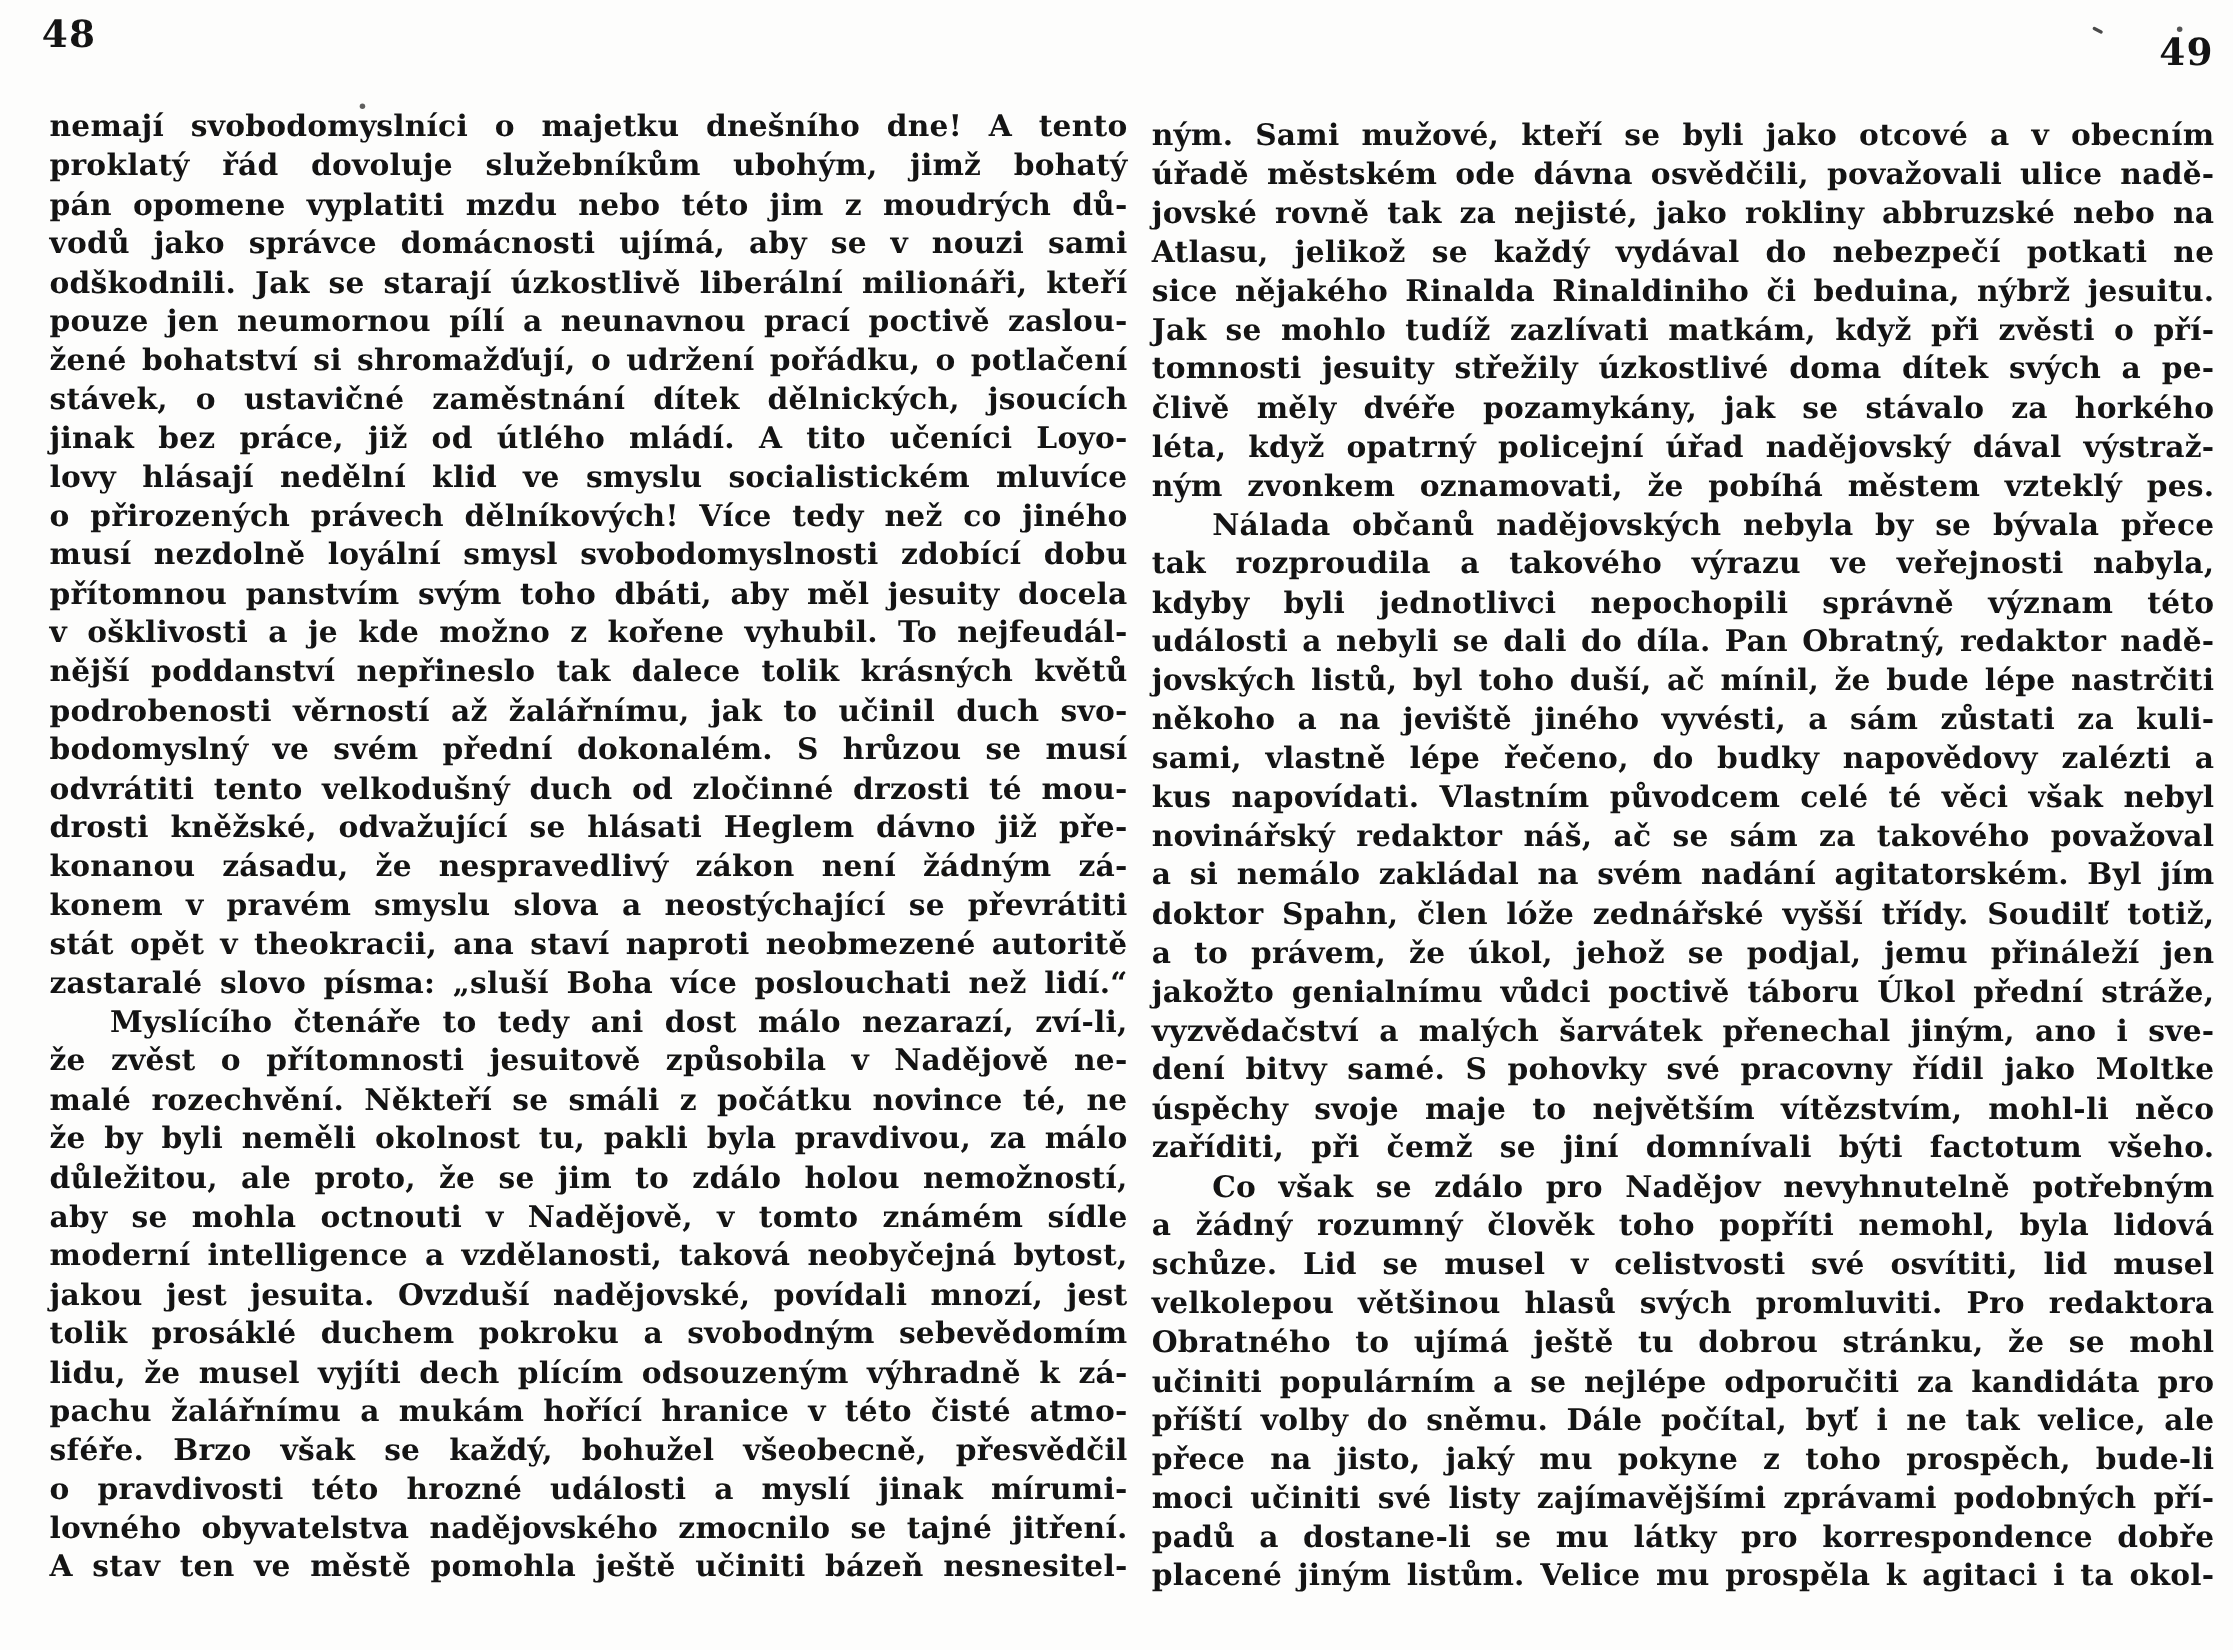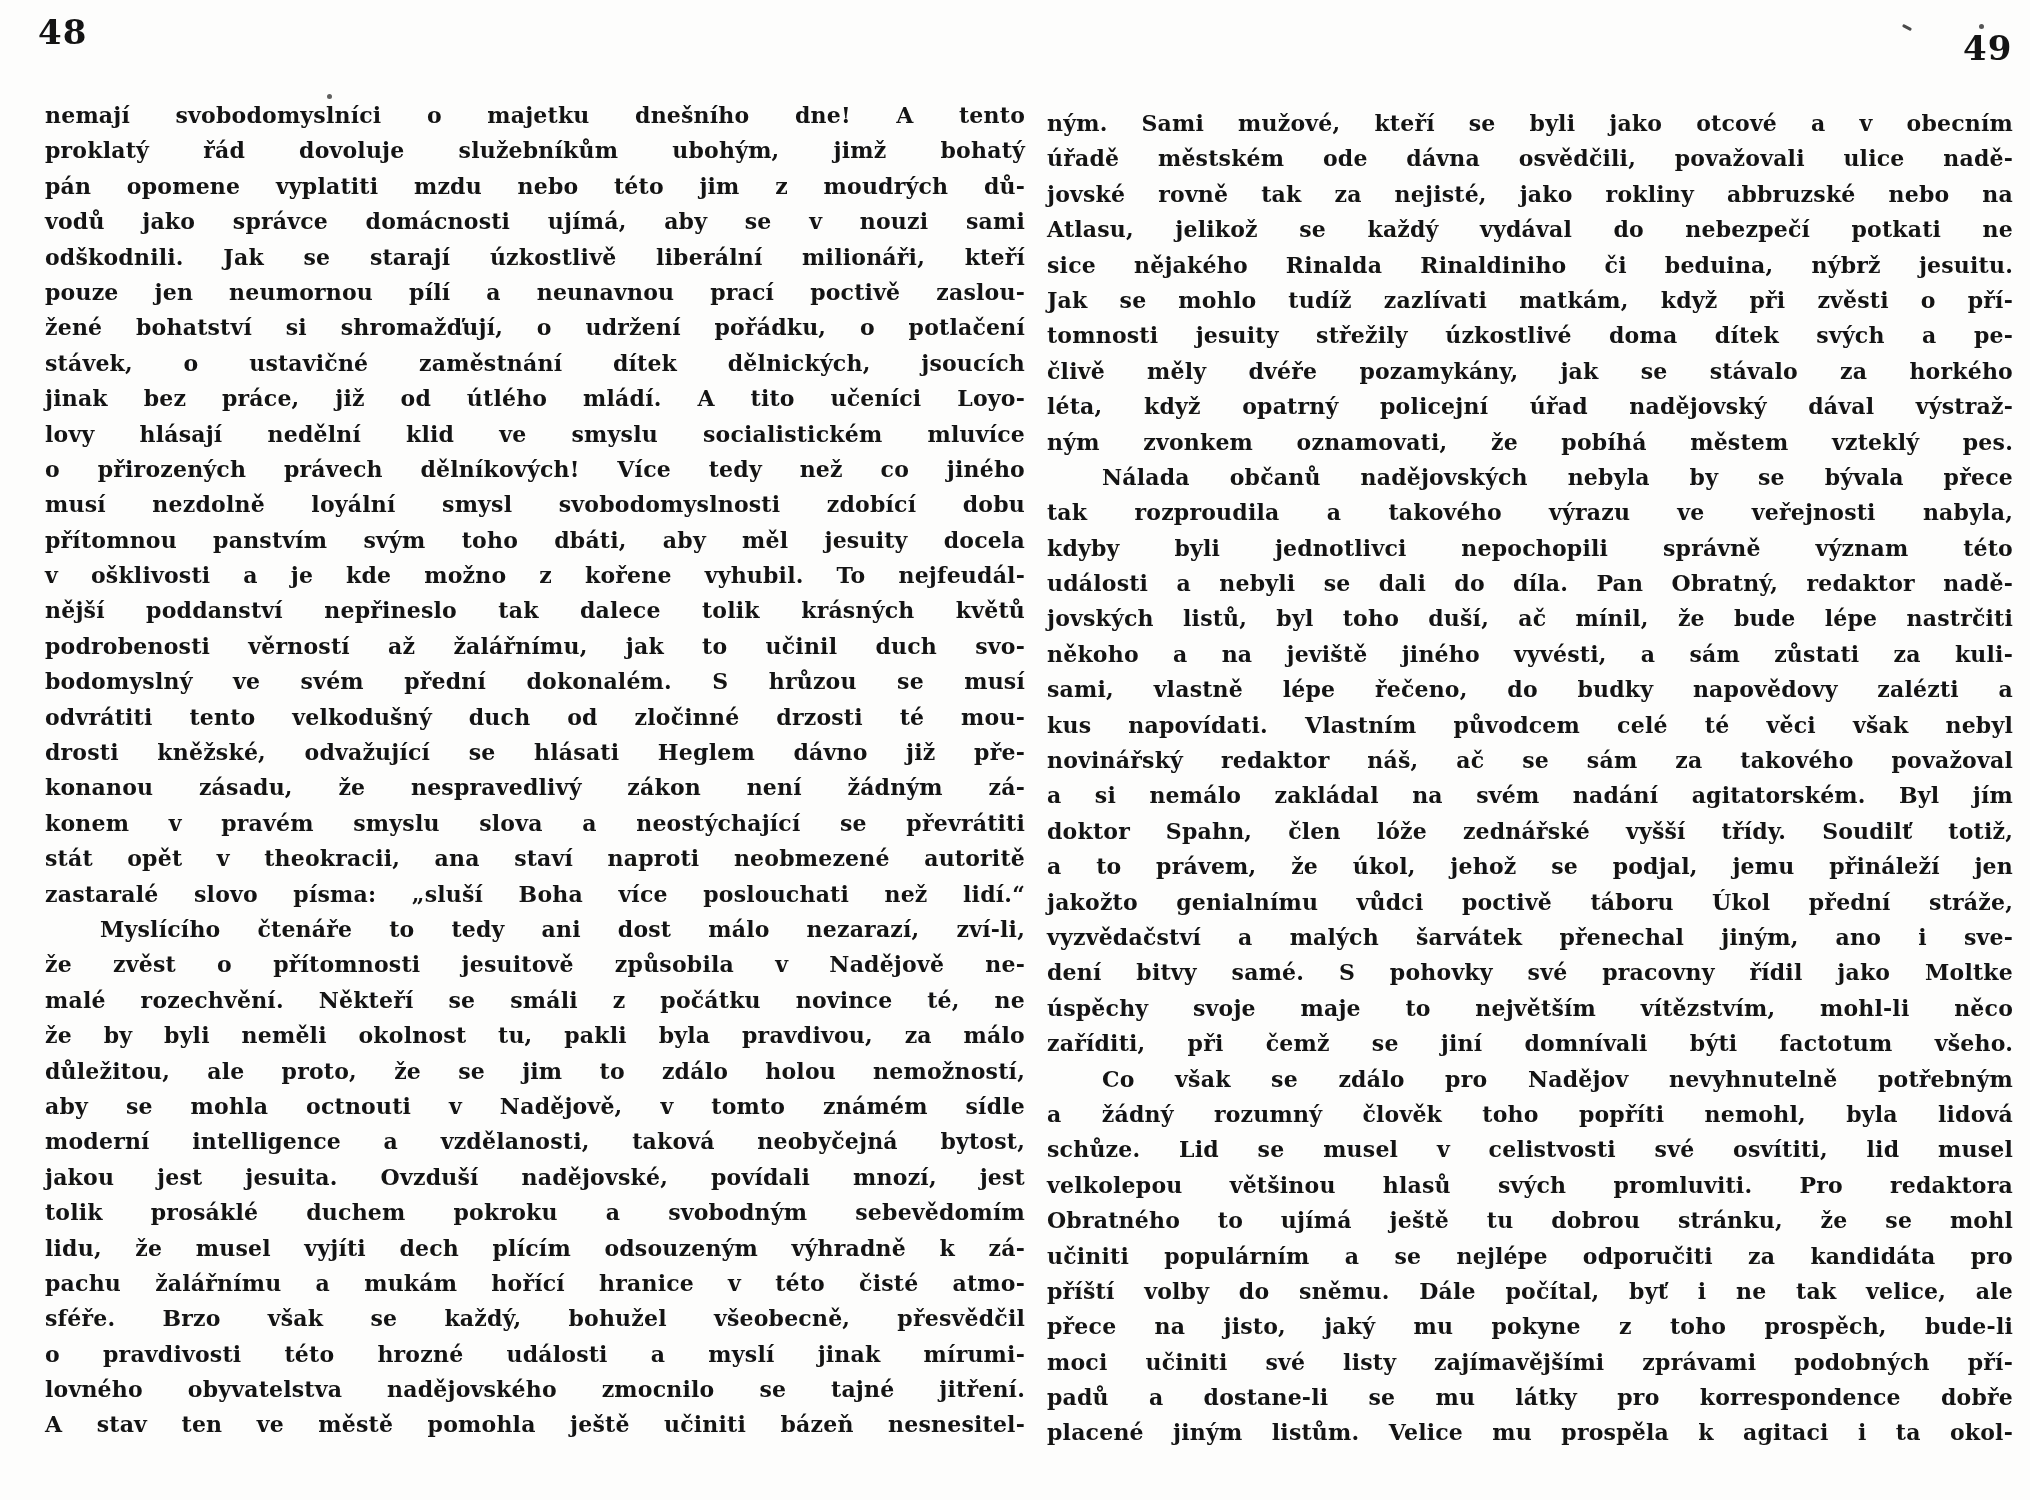--- a/index.html
+++ b/index.html
@@ -20,21 +20,21 @@
     position: absolute;
     font-size: 34px;
     font-weight: 700;
     letter-spacing: 1px;
     color: #141414;
   }
   .page-number.left  { left: 38px;  top: 12px; }
   .page-number.right { left: 1938px; top: 28px; margin-left: 25px; }
   .text-block {
     position: absolute;
-    font-size: 22px;
+    font-size: 27px;
     font-weight: 700;
     line-height: 35.4px;
     letter-spacing: 0.2px;
     word-spacing: 2px;
   }
   .text-block.left  { left: 45px;   top: 98px;  width: 980px; }
   .text-block.right { left: 1047px; top: 106px; width: 966px; }
   .line {
     text-align: justify;
     text-align-last: justify;

